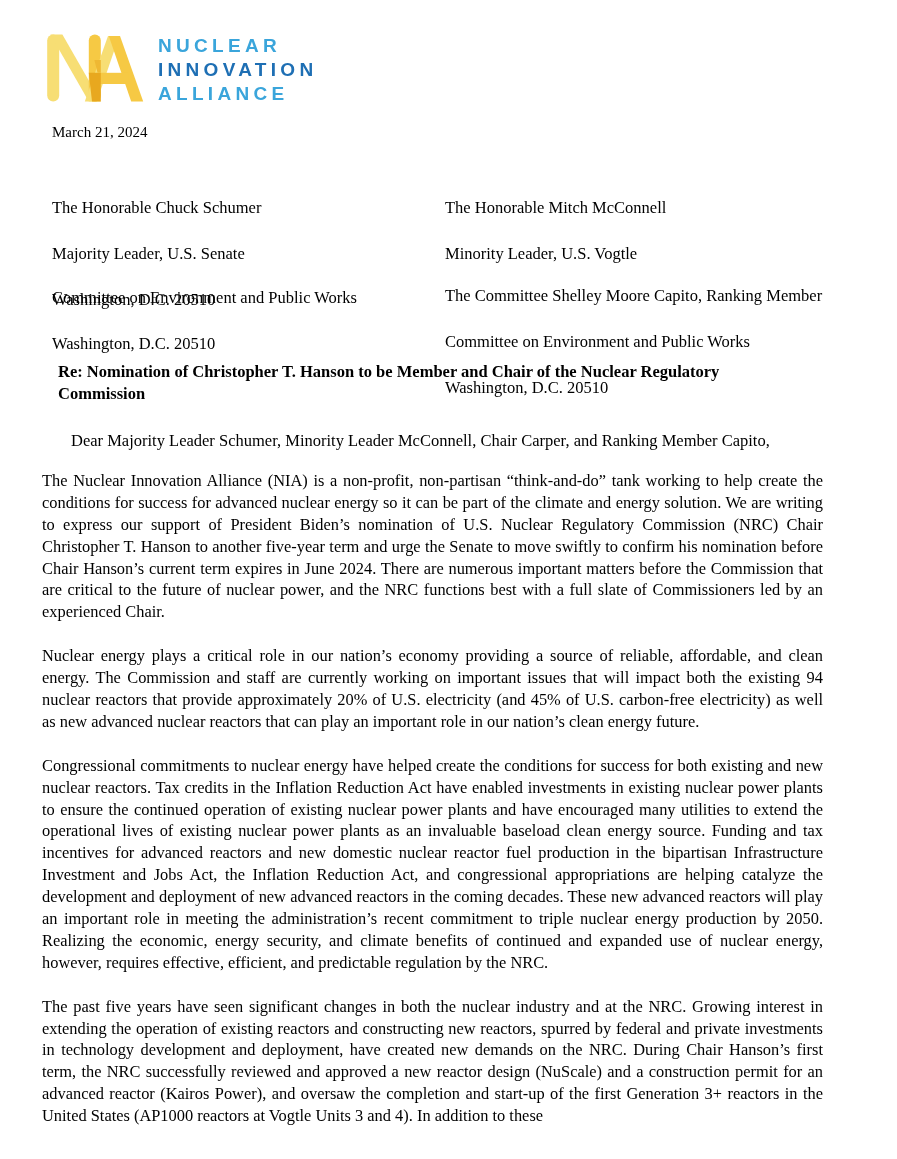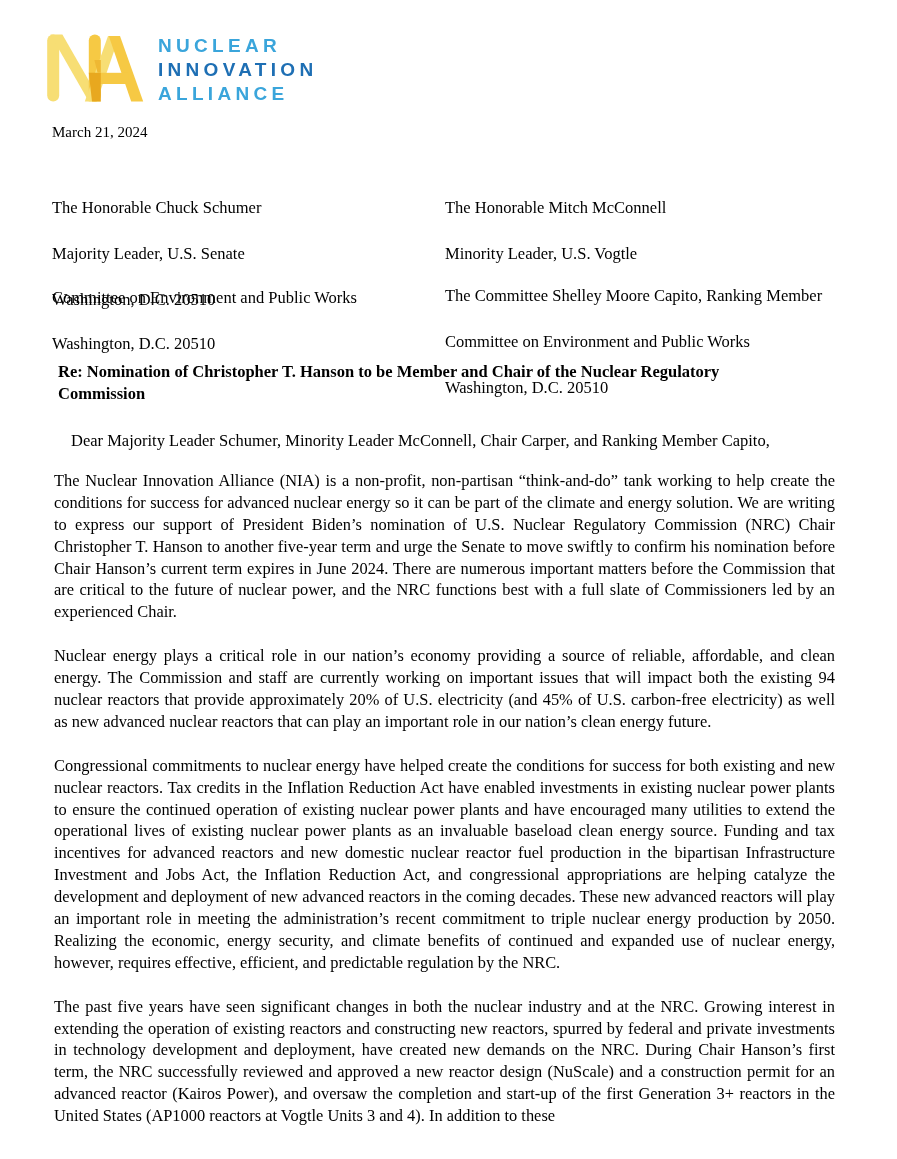--- a/index.html
+++ b/index.html
@@ -95,21 +95,21 @@
     position: absolute;
     left: 71px;
     top: 430px;
     font-size: 16.5px;
     line-height: 1.3;
     white-space: nowrap;
   }
 
   .body-col {
     position: absolute;
-    left: 54px;
+    left: 42px;
     top: 470px;
     width: 781px;
   }
   .body-col p {
     margin: 0 0 22px 0;
     font-size: 16.4px;
     line-height: 1.335;
     text-align: justify;
     text-justify: inter-word;
     hyphens: none;

